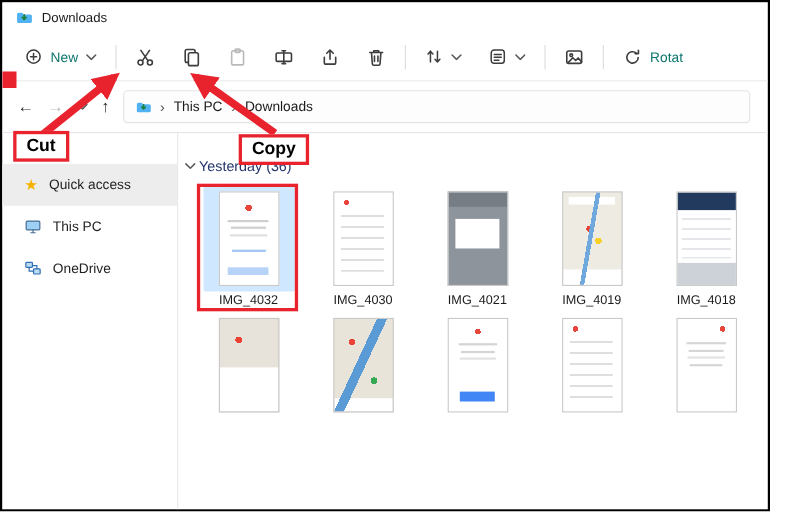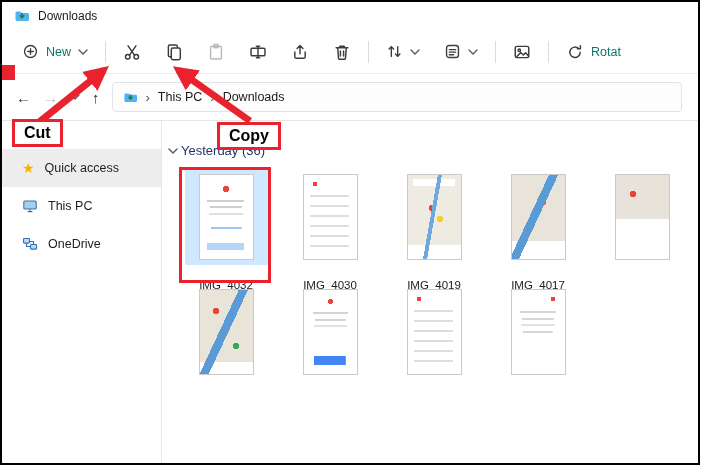--- a/index.html
+++ b/index.html
@@ -33,21 +33,21 @@
   .star{color:var(--accent-gold,#f5b301); font-size:14px; line-height:1;}
   .content{flex:1; position:relative; overflow:hidden;}
   .group-header{position:absolute; left:6px; top:22px; display:flex; align-items:center; gap:3px;
     font-size:13px; color:var(--header-blue,#24356b);}
   
   .grid{position:absolute; left:12px; top:44px; display:grid; grid-template-columns:repeat(5,104px); grid-auto-rows:115px;}
   .cell{position:relative; display:flex; flex-direction:column; align-items:center;}
   .thumb-wrap{margin-top:4px; padding:5px 14px; border-radius:2px;}
   .cell.selected .thumb-wrap{background:var(--selection-blue,#cfe8ff);}
   .thumb{width:55px; height:86px; border:1px solid #c9c9c9; box-sizing:border-box; background-repeat:no-repeat;}
-  .file-label{font-size:11.5px; color:#1a1a1a; margin-top:14px;}
+  .file-label{font-size:11.5px; color:#1a1a1a; margin-top:2px;}
   .red-box{position:absolute; left:5px; right:7px; top:2px; bottom:-3px;
     border:3px solid var(--annotation-red,#e8232e); z-index:20; pointer-events:none;}
   
   .dlg-a{background-color:#fff;
     background-image:radial-gradient(circle,#e8453c 0 3px,transparent 3px),
       linear-gradient(#cfcfcf,#cfcfcf),linear-gradient(#cfcfcf,#cfcfcf),
       linear-gradient(#e0e0e0,#e0e0e0),linear-gradient(#9ec4f5,#9ec4f5),
       linear-gradient(#b7d3f7,#b7d3f7);
     background-position:50% 12%,50% 30%,50% 38%,50% 46%,50% 64%,50% 88%;
     background-size:10px 10px,70% 2px,60% 2px,64% 2px,58% 2px,70% 7px;}
@@ -292,29 +292,35 @@
         </div>
         <div class="cell">
           <div class="thumb-wrap">
               <div class="thumb list"></div>
             </div>
           <div class="file-label">IMG_4030</div>
         </div>
 
         <div class="cell">
           <div class="thumb-wrap">
+              <div class="thumb gray-dialog"></div>
+            </div>
+          <div class="file-label">IMG_4021</div>
+        </div>
+        <div class="cell">
+          <div class="thumb-wrap">
               <div class="thumb map-pins2"></div>
             </div>
           <div class="file-label">IMG_4019</div>
         </div>
         <div class="cell">
           <div class="thumb-wrap">
-              <div class="thumb map-route2"></div>
-            </div>
-          <div class="file-label">IMG_4017</div>
+              <div class="thumb calendar"></div>
+            </div>
+          <div class="file-label">IMG_4018</div>
         </div>
 
         <div class="cell">
           <div class="thumb-wrap">
               <div class="thumb map-dialog"></div>
             </div>
         </div>
         <div class="cell">
           <div class="thumb-wrap">
               <div class="thumb map-route"></div>

